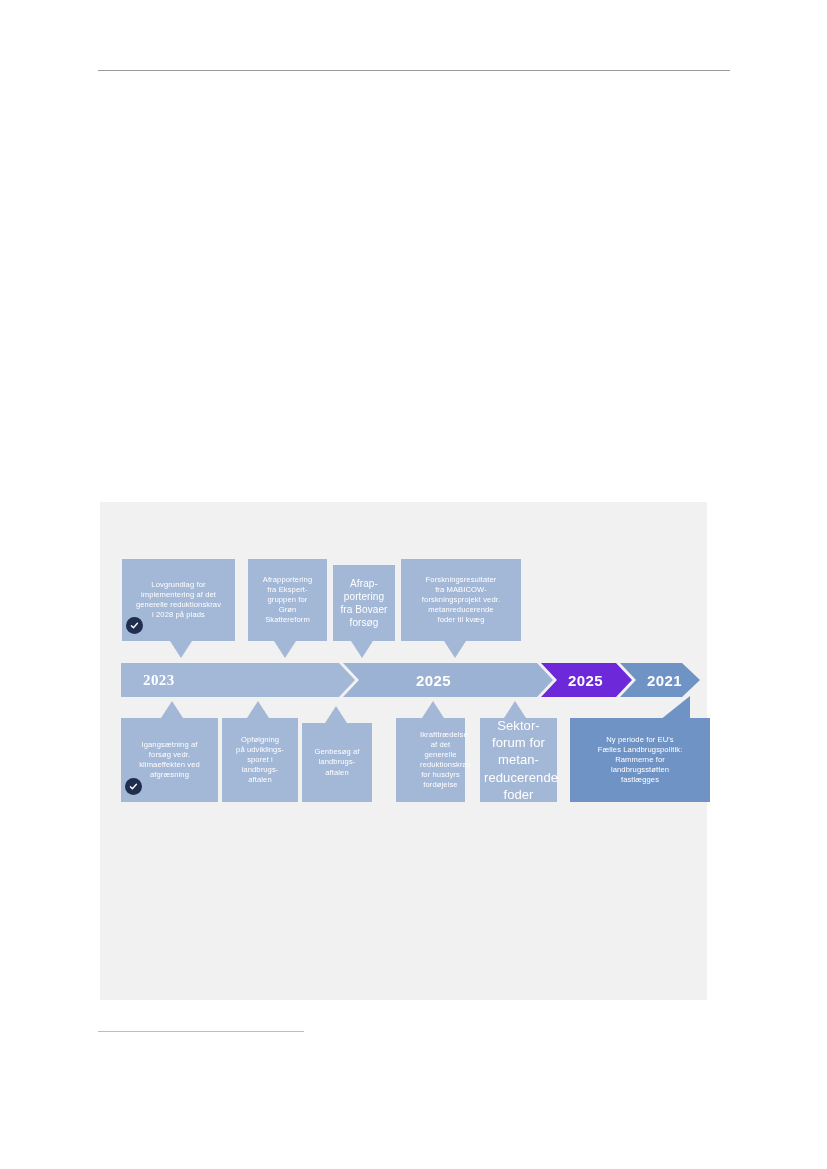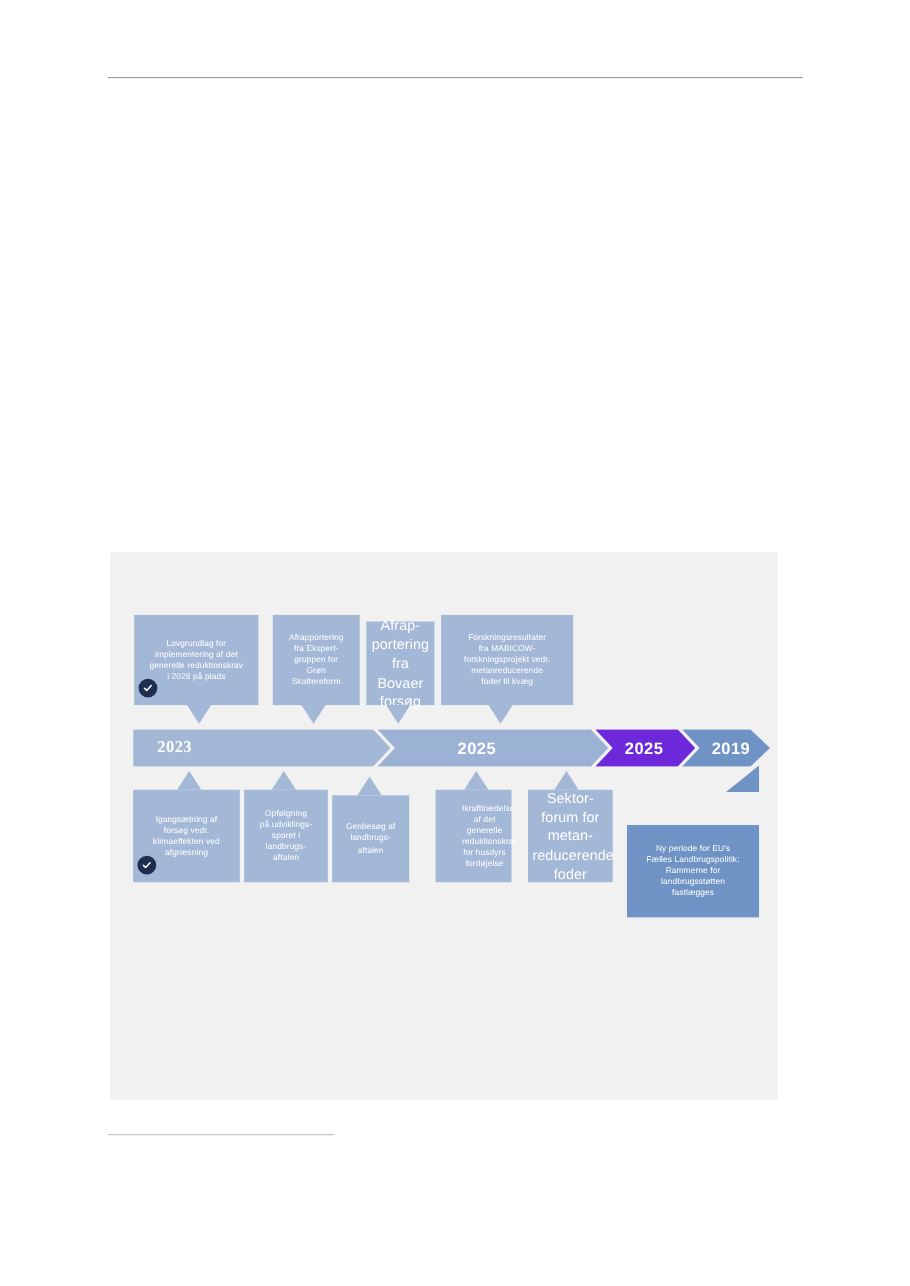--- a/index.html
+++ b/index.html
@@ -159,21 +159,21 @@
 
     <div class="callout point-down" data-name="timeline-event-above-2" style="left:148px; top:57px; width:79px; height:82px; font-size:7.6px;">
       <span class="ctext" data-name="timeline-event-above-2-label">Afrapportering
 fra Ekspert-
 gruppen for
 Grøn
 Skattereform</span>
     </div>
     <style>.callout[data-name="timeline-event-above-2"]::after{left:26px;}</style>
 
-    <div class="callout point-down" data-name="timeline-event-above-3" style="left:233px; top:63px; width:62px; height:76px; font-size:13px;">
+    <div class="callout point-down" data-name="timeline-event-above-3" style="left:233px; top:63px; width:62px; height:76px; font-size:10px;">
       <span class="ctext" data-name="timeline-event-above-3-label">Afrap-
 portering
 fra Bovaer
 forsøg</span>
     </div>
     <style>.callout[data-name="timeline-event-above-3"]::after{left:18px;}</style>
 
     <div class="callout point-down" data-name="timeline-event-above-4" style="left:301px; top:57px; width:120px; height:82px; font-size:7.6px;">
       <span class="ctext" data-name="timeline-event-above-4-label">Forskningsresultater
 fra MABICOW-
@@ -195,21 +195,21 @@
         <span class="ylabel" data-name="timeline-year-2024-label" style="left:73px;">2025</span>
       </div>
 
       <div class="year-seg" data-name="timeline-year-2025" style="left:420px; width:91px; background:#6d28d9;
                   clip-path: polygon(0 0, 75px 0, 91px 50%, 75px 100%, 0 100%, 16px 50%);">
         <span class="ylabel" data-name="timeline-year-2025-label" style="left:27px;">2025</span>
       </div>
 
       <div class="year-seg" data-name="timeline-year-2026" style="left:499px; width:80px; background:#6f93c4;
                   clip-path: polygon(0 0, 62px 0, 80px 50%, 62px 100%, 0 100%, 16px 50%);">
-        <span class="ylabel" data-name="timeline-year-2026-label" style="left:27px;">2019</span>
+        <span class="ylabel" data-name="timeline-year-2026-label" style="left:27px;">2021</span>
       </div>
     </div>
 
     <div class="callout point-up" data-name="timeline-event-below-1" style="left:21px; top:216px; width:97px; height:84px; font-size:7.6px;">
       <span class="ctext" data-name="timeline-event-below-1-label">Igangsætning af
 forsøg vedr.
 klimaeffekten ved
 afgræsning</span>
       <div class="check-badge" data-name="completed-check-icon-below-1" style="left:4px; top:60px;">
         <svg width="11" height="11" viewBox="0 0 12 12" aria-hidden="true">
@@ -246,21 +246,21 @@
 
     <div class="callout point-up" data-name="timeline-event-below-5" style="left:380px; top:216px; width:77px; height:84px; font-size:13px;">
       <span class="ctext" data-name="timeline-event-below-5-label">Sektor-
 forum for
 metan-
 reducerende
 foder</span>
     </div>
     <style>.callout[data-name="timeline-event-below-5"]::after{left:24px;}</style>
 
-    <div class="callout dark" data-name="timeline-event-below-6" style="left:470px; top:216px; width:120px; height:84px; font-size:7.6px;margin-top:32px;">
+    <div class="callout dark" data-name="timeline-event-below-6" style="left:470px; top:216px; width:140px; height:84px; font-size:7.6px;">
       <span class="ctext" data-name="timeline-event-below-6-label">Ny periode for EU's
 Fælles Landbrugspolitik:
 Rammerne for
 landbrugsstøtten
 fastlægges</span>
     </div>
     <div class="flag-pointer" data-name="timeline-event-below-6-pointer" style="left:560px; top:194px;"></div>
 
   </div>
 

